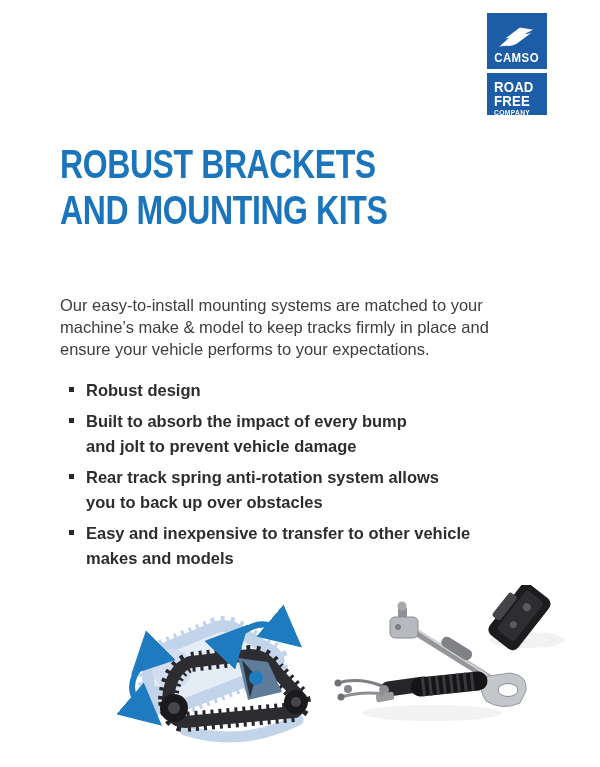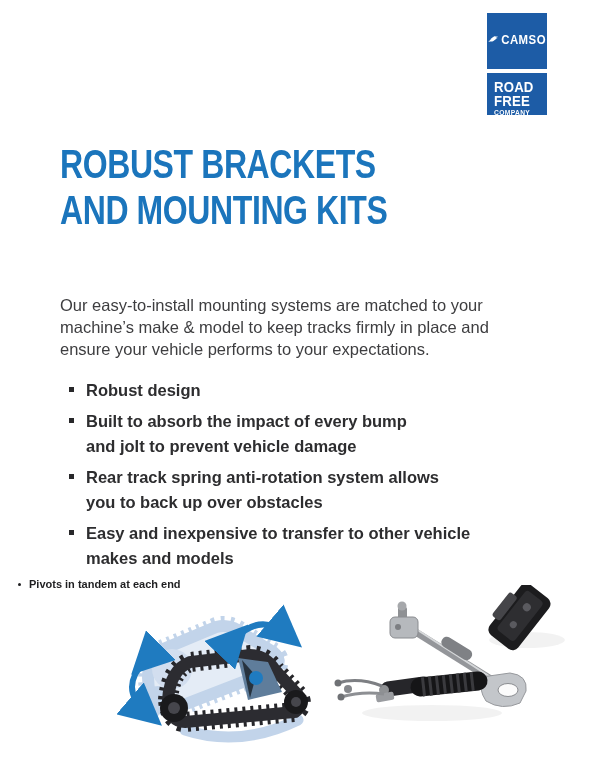--- a/index.html
+++ b/index.html
@@ -4,21 +4,21 @@
 <style>
   html,body{margin:0;padding:0;background:#e9e9e9;}
   .page{
     position:relative;width:600px;height:767px;margin:0 auto;
     background:#ffffff;overflow:hidden;
     font-family:"Liberation Sans",sans-serif;
   }
   
   .brand-block{position:absolute;left:487px;top:13px;width:60px;}
   .brand-box{background:#1d5ca6;width:60px;box-sizing:border-box;}
-  .camso-box{height:56px;display:flex;flex-direction:row;align-items:center;justify-content:flex-end;padding-bottom:5px;margin-bottom:4px;}
+  .camso-box{height:56px;display:flex;flex-direction:column;align-items:center;justify-content:flex-end;padding-bottom:5px;margin-bottom:4px;}
   .camso-swoosh{width:44px;height:26px;display:block;}
   .camso-word{color:#ffffff;font-weight:700;font-size:12px;letter-spacing:.5px;transform:scaleX(.95);transform-origin:center;line-height:1;margin-top:2px;}
   .roadfree-box{height:42px;padding:7px 0 0 7px;}
   .rf-line{color:#ffffff;font-weight:700;line-height:14px;font-size:15px;letter-spacing:.2px;transform:scaleX(.88);transform-origin:left;}
   .rf-company{font-size:7.6px;line-height:10px;letter-spacing:.4px;}
   
   .headline{position:absolute;left:60px;top:141px;margin:0;color:#1b75bc;font-weight:700;font-size:41px;line-height:46px;letter-spacing:-.5px;transform:scaleX(.78);transform-origin:left top;white-space:nowrap;}
   
   .intro{position:absolute;left:60px;top:294px;margin:0;color:#3e3e40;font-size:16.5px;line-height:22px;white-space:pre-line;}
   
@@ -64,21 +64,20 @@
   <ul class="features">
     <li>Robust design</li>
     <li>Built to absorb the impact of every bump
 and jolt to prevent vehicle damage</li>
     <li>Rear track spring anti-rotation system allows
 you to back up over obstacles</li>
     <li>Easy and inexpensive to transfer to other vehicle
 makes and models</li>
   </ul>
 
-  <div class="footnote">Pivots in tandem at each end</div>
 
   <svg class="track-illu" viewBox="0 0 240 165">
     <defs>
       <marker id="ah" markerWidth="7" markerHeight="7" refX="3.5" refY="3.5" orient="auto">
         <path d="M0,0 L7,3.5 L0,7 Z" fill="#1f7bc0"></path>
       </marker>
     </defs>
 
     <g opacity="0.75">
       <g transform="translate(-22,-24) rotate(-16 140 95)">

